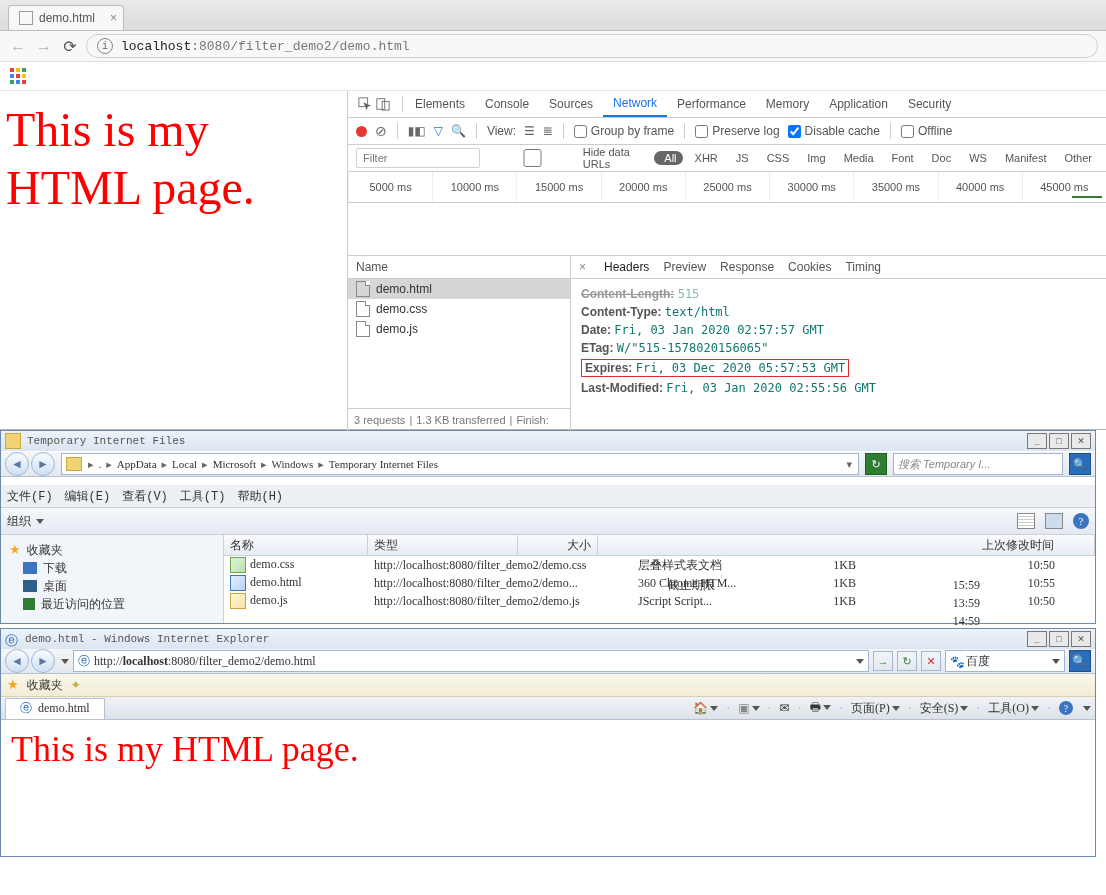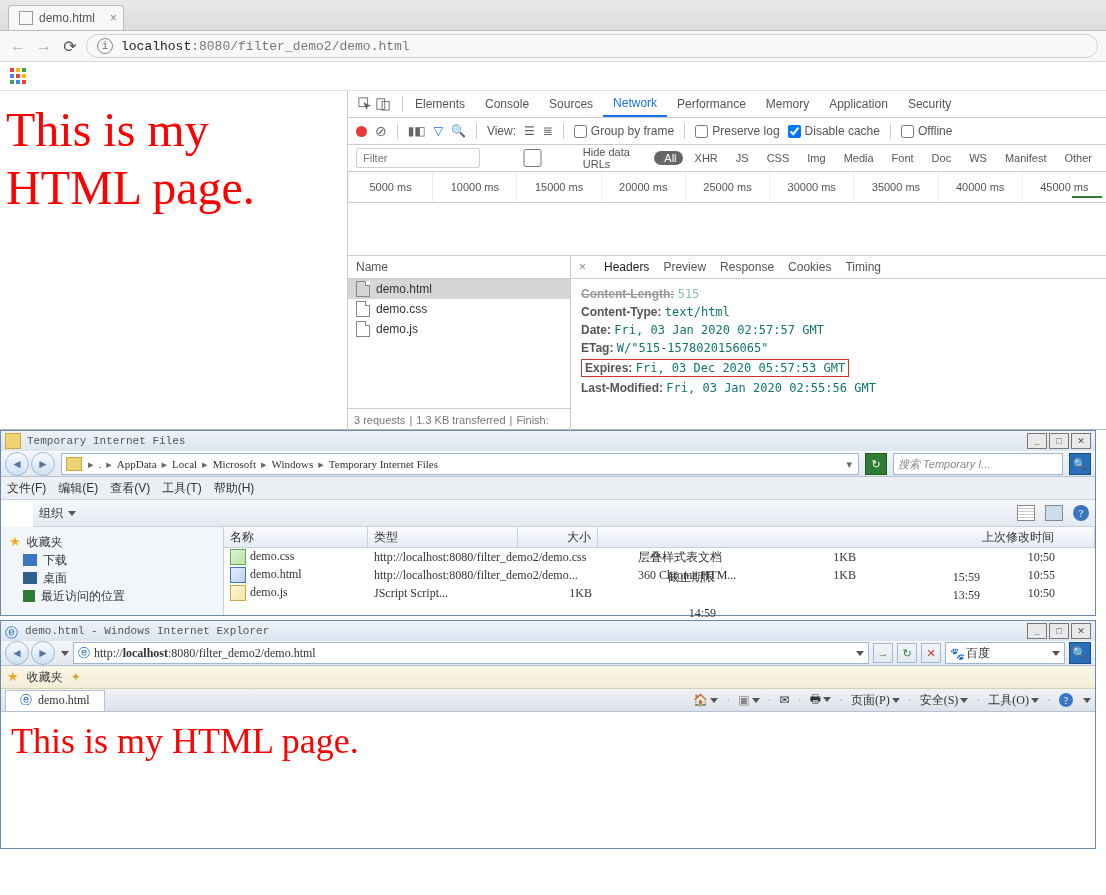--- a/index.html
+++ b/index.html
@@ -75,22 +75,22 @@
   .win-btn{width:18px;height:14px;border:1px solid #777;background:#e9e9e9;display:flex;align-items:center;justify-content:center;font-size:9px;font-family:"Marlett","Segoe UI";}
   .exp-addr{height:24px;background:linear-gradient(#f4f6f9,#e3e8ef);border-top:1px solid #fff;border-bottom:1px solid #b6c2d2;display:flex;align-items:center;gap:6px;padding:0 4px;font-size:11px;}
   .exp-nav{display:flex;gap:2px;}
   .exp-nav .rnd{width:22px;height:22px;border-radius:50%;background:linear-gradient(#f8fbff,#cfe0f3);border:1px solid #9fb7d4;display:flex;align-items:center;justify-content:center;color:#5a77a0;font-size:12px;}
   .crumb-bar{flex:1;height:20px;background:#fff;border:1px solid #9fb7d4;display:flex;align-items:center;padding:0 4px;font-family:"SimSun","Segoe UI";font-size:11px;}
   .crumb-bar .seg{padding:0 3px;}
   .crumb-bar .ar{color:#666;padding:0 2px;}
   .exp-search{width:160px;height:20px;background:#fff;border:1px solid #9fb7d4;display:flex;align-items:center;padding:0 4px;color:#888;font-style:italic;font-size:11px;}
   .gobox{width:20px;height:20px;background:#2e7d32;border:1px solid #1b5e20;display:flex;align-items:center;justify-content:center;color:#fff;font-size:11px;}
   .magbox{width:20px;height:20px;background:#2a6ebb;border:1px solid #1e4f87;display:flex;align-items:center;justify-content:center;color:#fff;}
-  .exp-menu{height:22px;background:#eceff3;border-bottom:1px solid #c9d1dd;display:flex;align-items:center;gap:12px;padding:0 6px;font-family:Liberation Sans, sans-serif;font-size:12px;}
-  .exp-tools{height:26px;background:linear-gradient(#f6f8fb,#e4e9f1);border-bottom:1px solid #c9d1dd;display:flex;align-items:center;padding:0 6px;font-family:"SimSun";font-size:12px;justify-content:space-between;margin-left:32px;}
+  .exp-menu{height:22px;background:#eceff3;border-bottom:1px solid #c9d1dd;display:flex;align-items:center;gap:12px;padding:0 6px;font-family:Liberation Mono, monospace;font-size:12px;margin-top:8px;}
+  .exp-tools{height:26px;background:linear-gradient(#f6f8fb,#e4e9f1);border-bottom:1px solid #c9d1dd;display:flex;align-items:center;padding:0 6px;font-family:"SimSun";font-size:12px;justify-content:space-between;}
   .exp-tools .r{display:flex;gap:10px;align-items:center;}
   .view-ico{width:16px;height:14px;border:1px solid #888;background:repeating-linear-gradient(#fff,#fff 2px,#ccc 2px,#ccc 3px);}
   .exp-body{display:flex;height:88px;background:#fff;}
   .exp-side{width:206px;background:#f2f5fa;border-right:1px solid #c9d1dd;padding:6px 8px;font-family:"SimSun";font-size:12px;}
   .exp-side .item{display:flex;align-items:center;gap:6px;height:18px;}
   .star{color:#f5a623;font-size:13px;}
   .blue-ico{width:14px;height:12px;background:#3b74c1;}
   .green-ico{width:12px;height:12px;background:#2e7d32;}
   .exp-list{flex:1;display:flex;flex-direction:column;}
   .exp-cols{height:20px;background:linear-gradient(#fafbfd,#e7ecf3);border-bottom:1px solid #c9d1dd;display:flex;font-family:"SimSun";font-size:12px;}
@@ -379,20 +379,21 @@
       <div class="exp-row">
         <div class="c-name"><span class="ic htm"></span><span>demo.html</span></div>
         <div class="c-url">http://localhost:8080/filter_demo2/demo...</div>
           <div class="c-type">360 Chrome HTM...</div>
         <div class="c-size">1KB</div>
           <div class="c-dead">13:59</div>
           <div class="c-mod">10:55</div>
       </div>
       <div class="exp-row">
         <div class="c-name"><span class="ic js"></span><span>demo.js</span></div>
+        <div class="c-url">http://localhost:8080/filter_demo2/demo.js</div>
           <div class="c-type">JScript Script...</div>
         <div class="c-size">1KB</div>
           <div class="c-dead">14:59</div>
           <div class="c-mod">10:50</div>
       </div>
     </div>
   </div>
 </div>
 
 <div id="ie">

